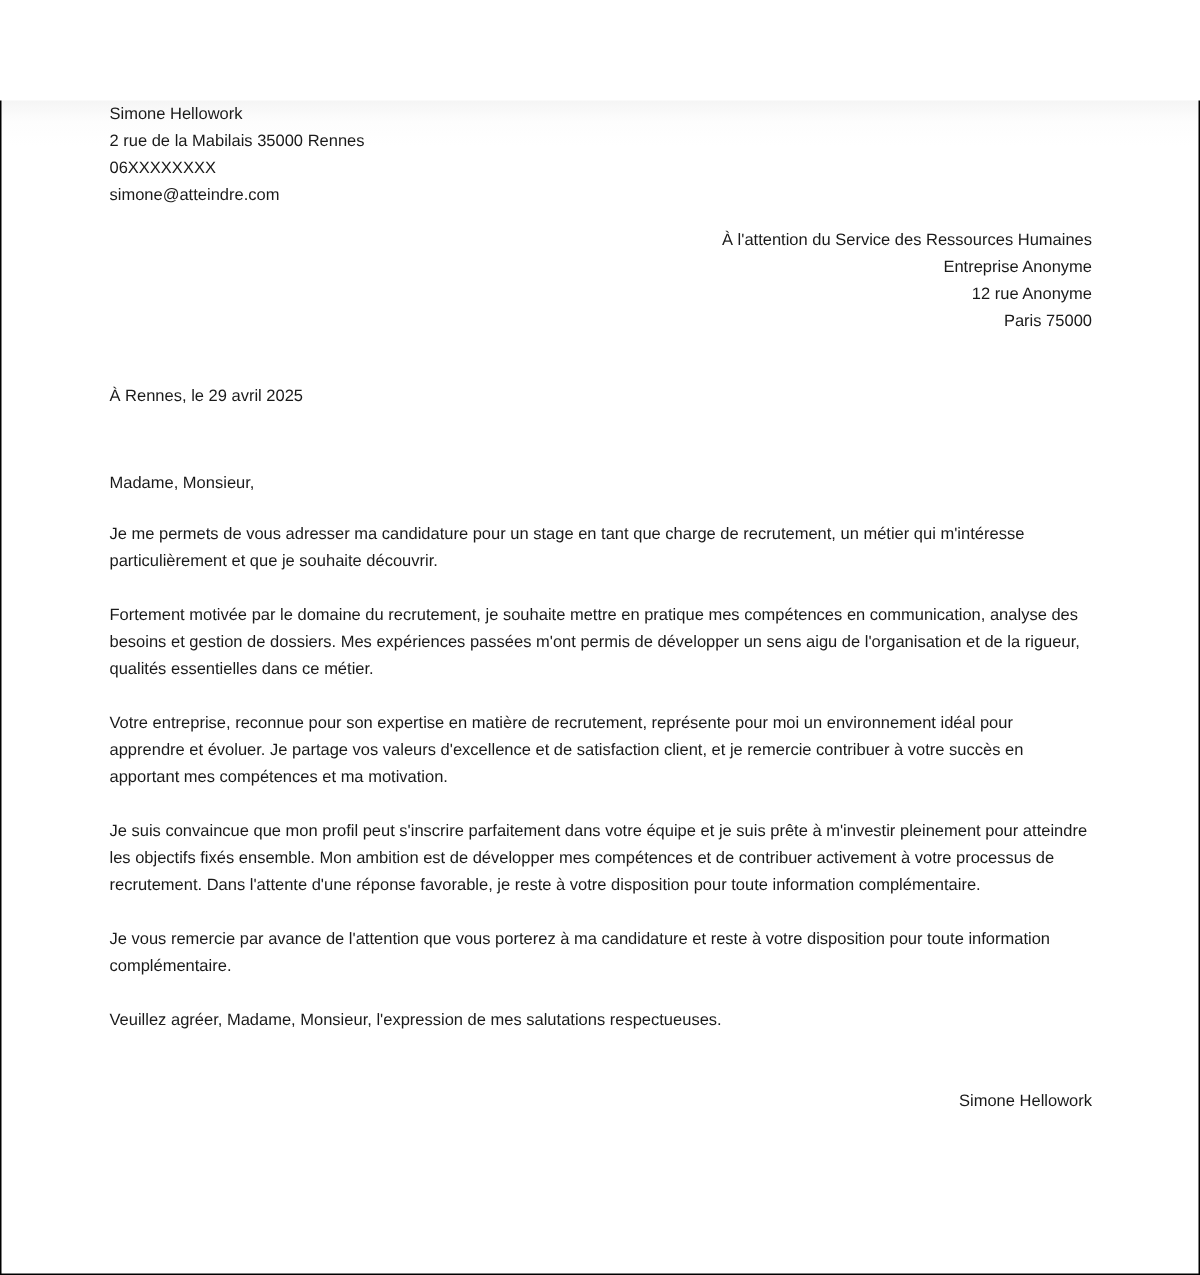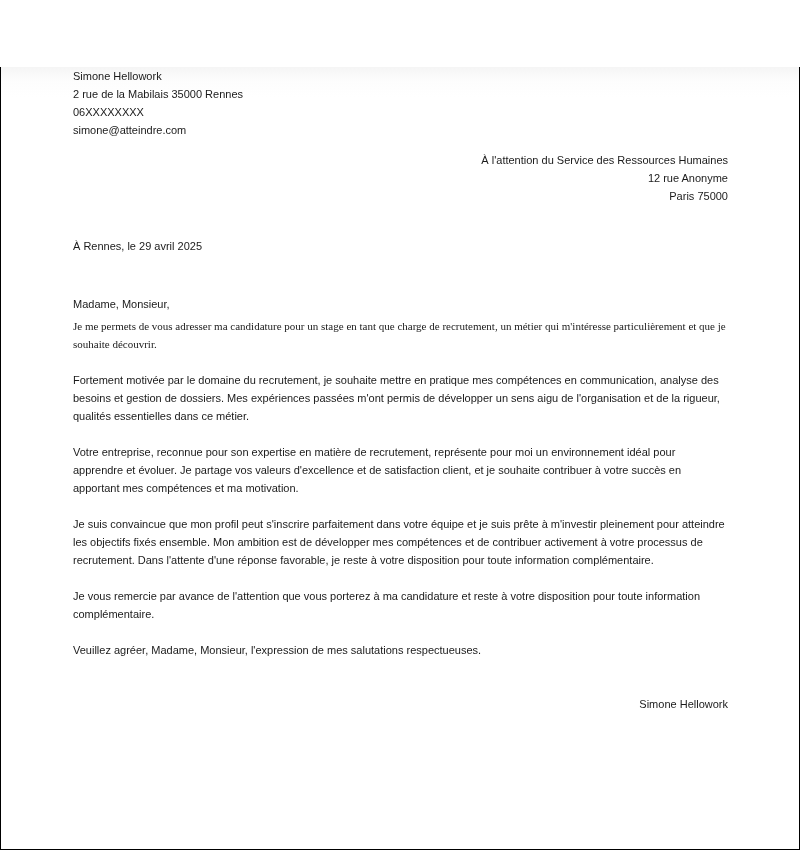--- a/index.html
+++ b/index.html
@@ -51,21 +51,21 @@
     .subject {
       font-weight: bold;
       margin-top: 12px;
     }
     .salutation { margin-top: 40px; }
     .para {
       margin-top: 18px;
       text-align: left;
       white-space: normal;
     }
-    .para.first { margin-top: 4px; font-family: Liberation Serif, serif; }
+    .para.first { margin-top: 16px; }
     .closing { margin-top: 18px; }
     .signature {
       text-align: right;
       margin-top: 36px;
     }
   </style>
 </head>
 <body>
 
 <div class="top-blank"></div>
@@ -75,32 +75,33 @@
 
     <div class="sender">
       <span class="line">Simone Hellowork</span>
       <span class="line">2 rue de la Mabilais 35000 Rennes</span>
       <span class="line">06XXXXXXXX</span>
       <span class="line">simone@atteindre.com</span>
     </div>
 
     <div class="recipient">
       <span class="line">À l'attention du Service des Ressources Humaines</span>
+      <span class="line">Entreprise Anonyme</span>
       <span class="line">12 rue Anonyme</span>
       <span class="line">Paris 75000</span>
     </div>
 
     <div class="date">À Rennes, le 29 avril 2025</div>
 
 
     <div class="salutation">Madame, Monsieur,</div>
 
     <div class="para first">Je me permets de vous adresser ma candidature pour un stage en tant que charge de recrutement, un métier qui m'intéresse particulièrement et que je souhaite découvrir.</div>
     <div class="para">Fortement motivée par le domaine du recrutement, je souhaite mettre en pratique mes compétences en communication, analyse des besoins et gestion de dossiers. Mes expériences passées m'ont permis de développer un sens aigu de l'organisation et de la rigueur, qualités essentielles dans ce métier.</div>
-    <div class="para">Votre entreprise, reconnue pour son expertise en matière de recrutement, représente pour moi un environnement idéal pour apprendre et évoluer. Je partage vos valeurs d'excellence et de satisfaction client, et je souhaite contribuer à votre succès en apportant mes compétences et ma motivation.</div>
+    <div class="para">Votre entreprise, reconnue pour son expertise en matière de recrutement, représente pour moi un environnement idéal pour apprendre et évoluer. Je partage vos valeurs d'excellence et de satisfaction client, et je remercie contribuer à votre succès en apportant mes compétences et ma motivation.</div>
     <div class="para">Je suis convaincue que mon profil peut s'inscrire parfaitement dans votre équipe et je suis prête à m'investir pleinement pour atteindre les objectifs fixés ensemble. Mon ambition est de développer mes compétences et de contribuer activement à votre processus de recrutement. Dans l'attente d'une réponse favorable, je reste à votre disposition pour toute information complémentaire.</div>
     <div class="para">Je vous remercie par avance de l'attention que vous porterez à ma candidature et reste à votre disposition pour toute information complémentaire.</div>
 
     <div class="closing">Veuillez agréer, Madame, Monsieur, l'expression de mes salutations respectueuses.</div>
 
     <div class="signature">Simone Hellowork</div>
 
   </div>
 </div>
 

